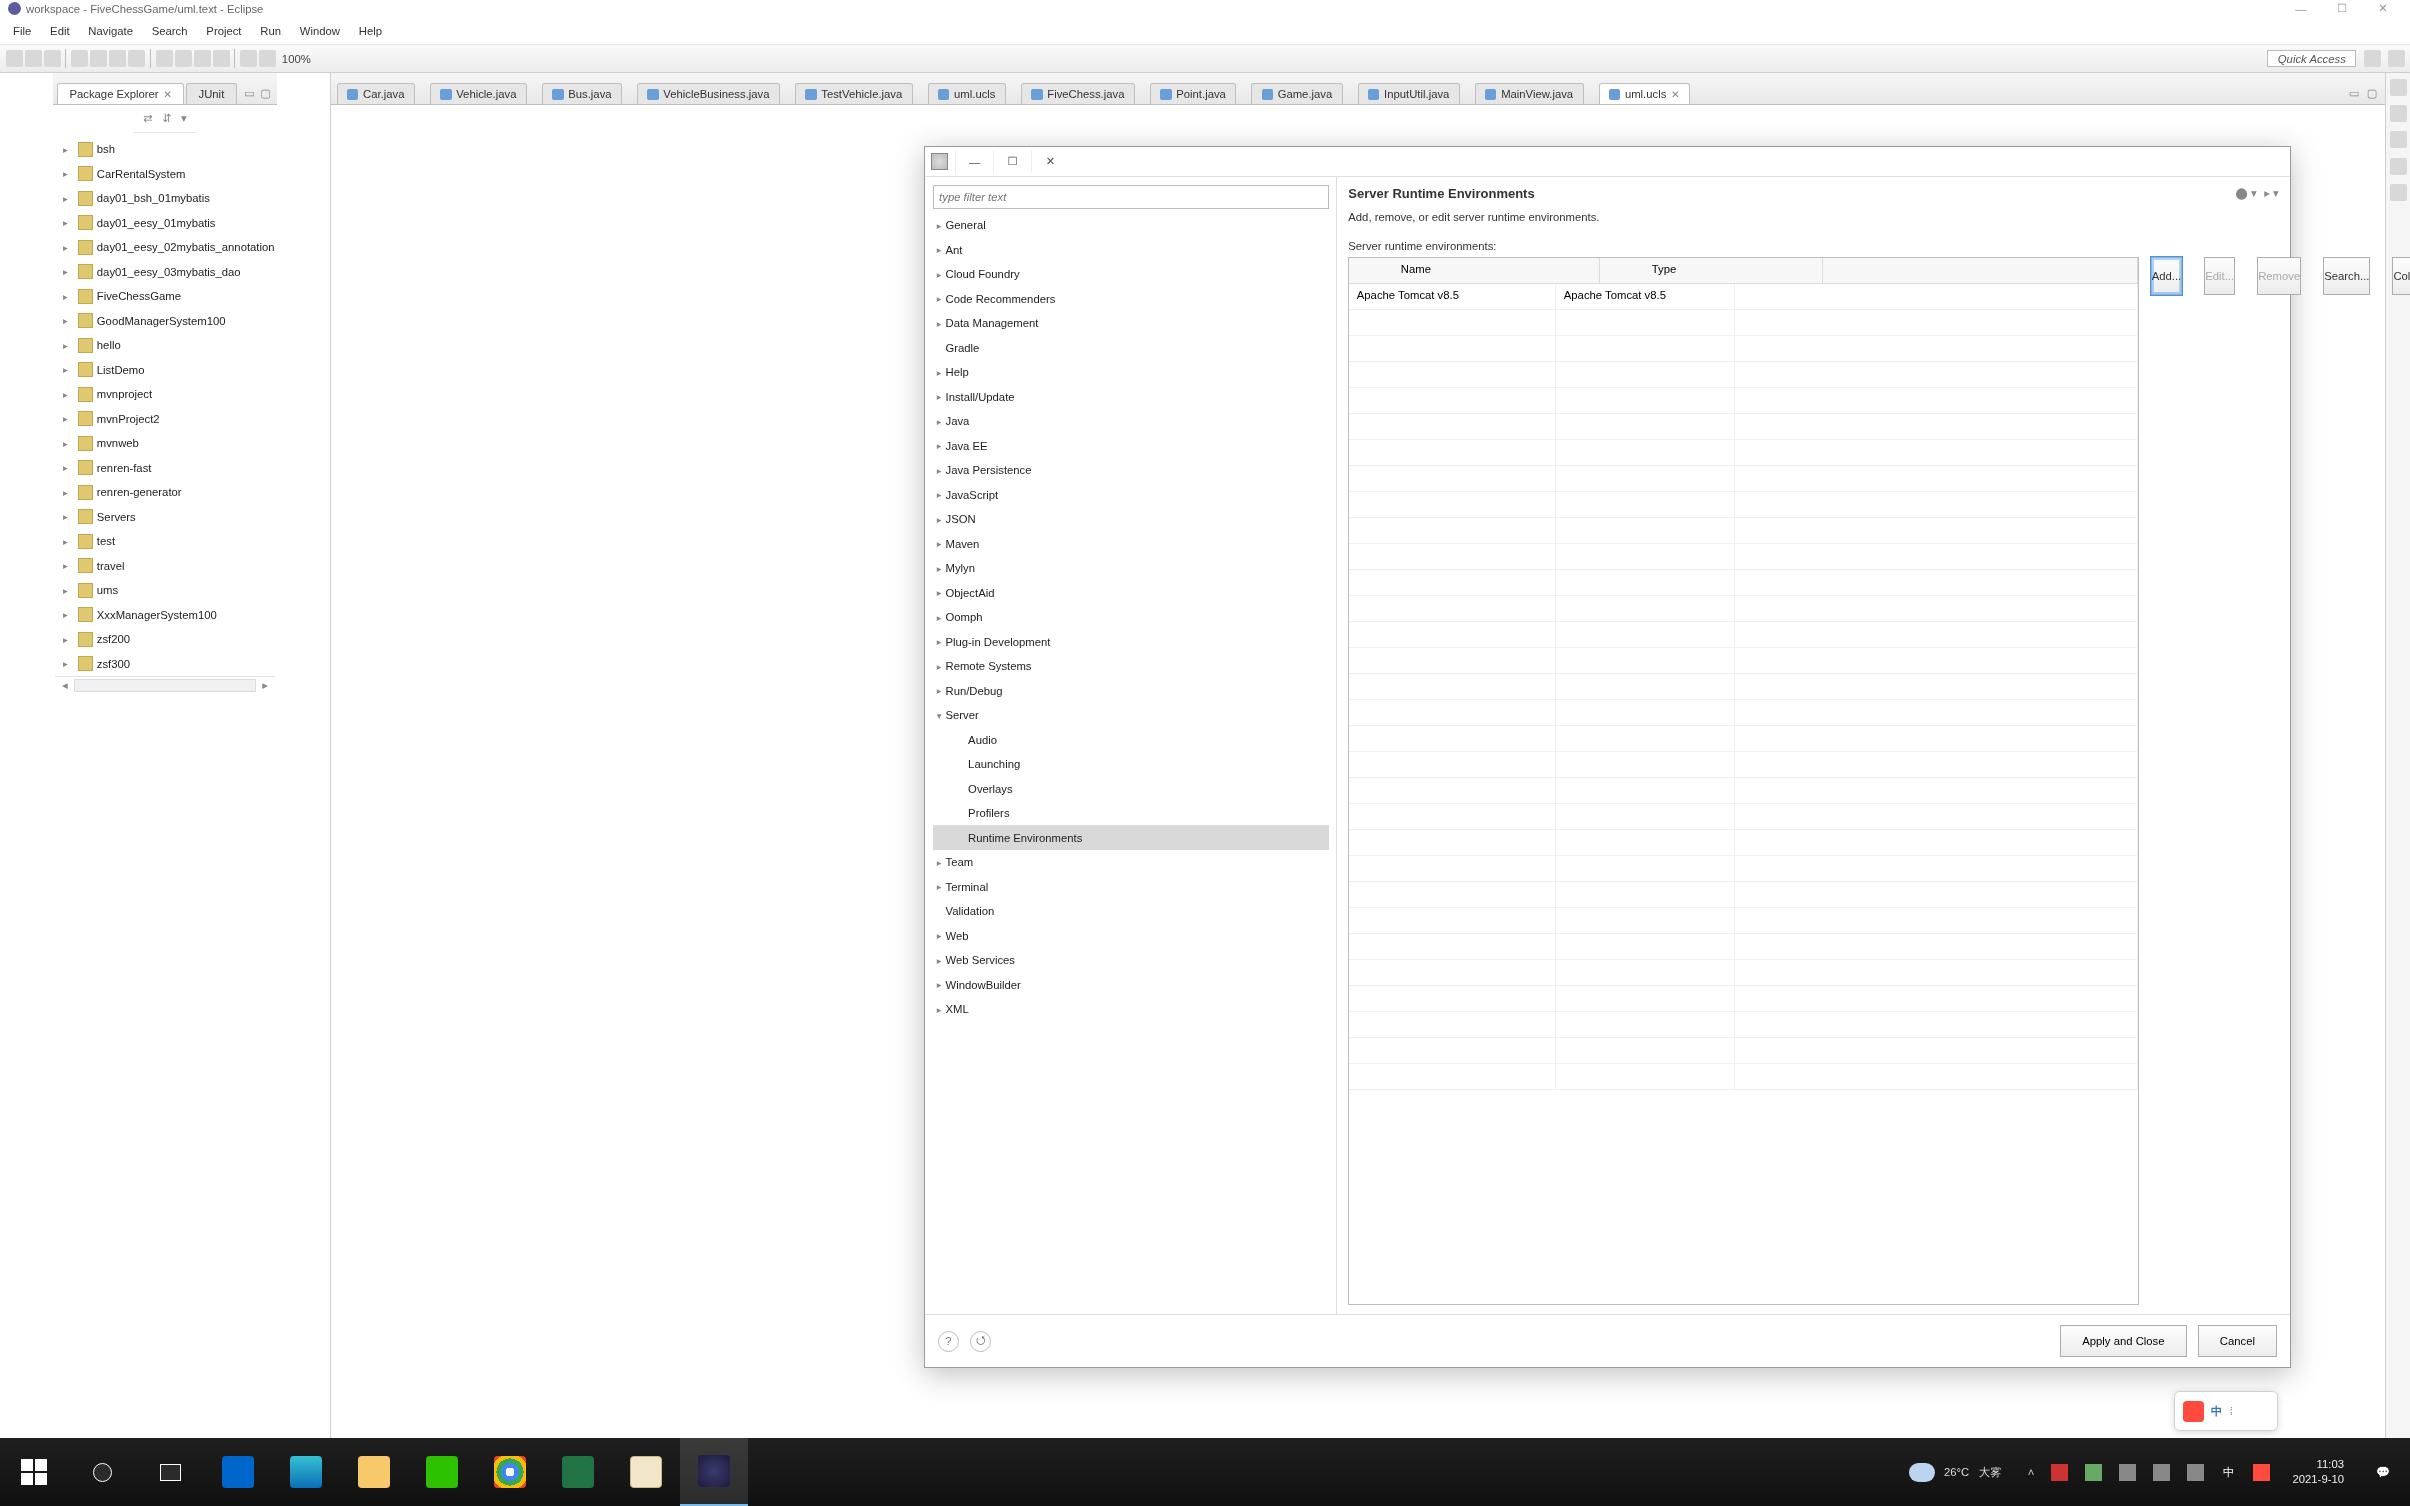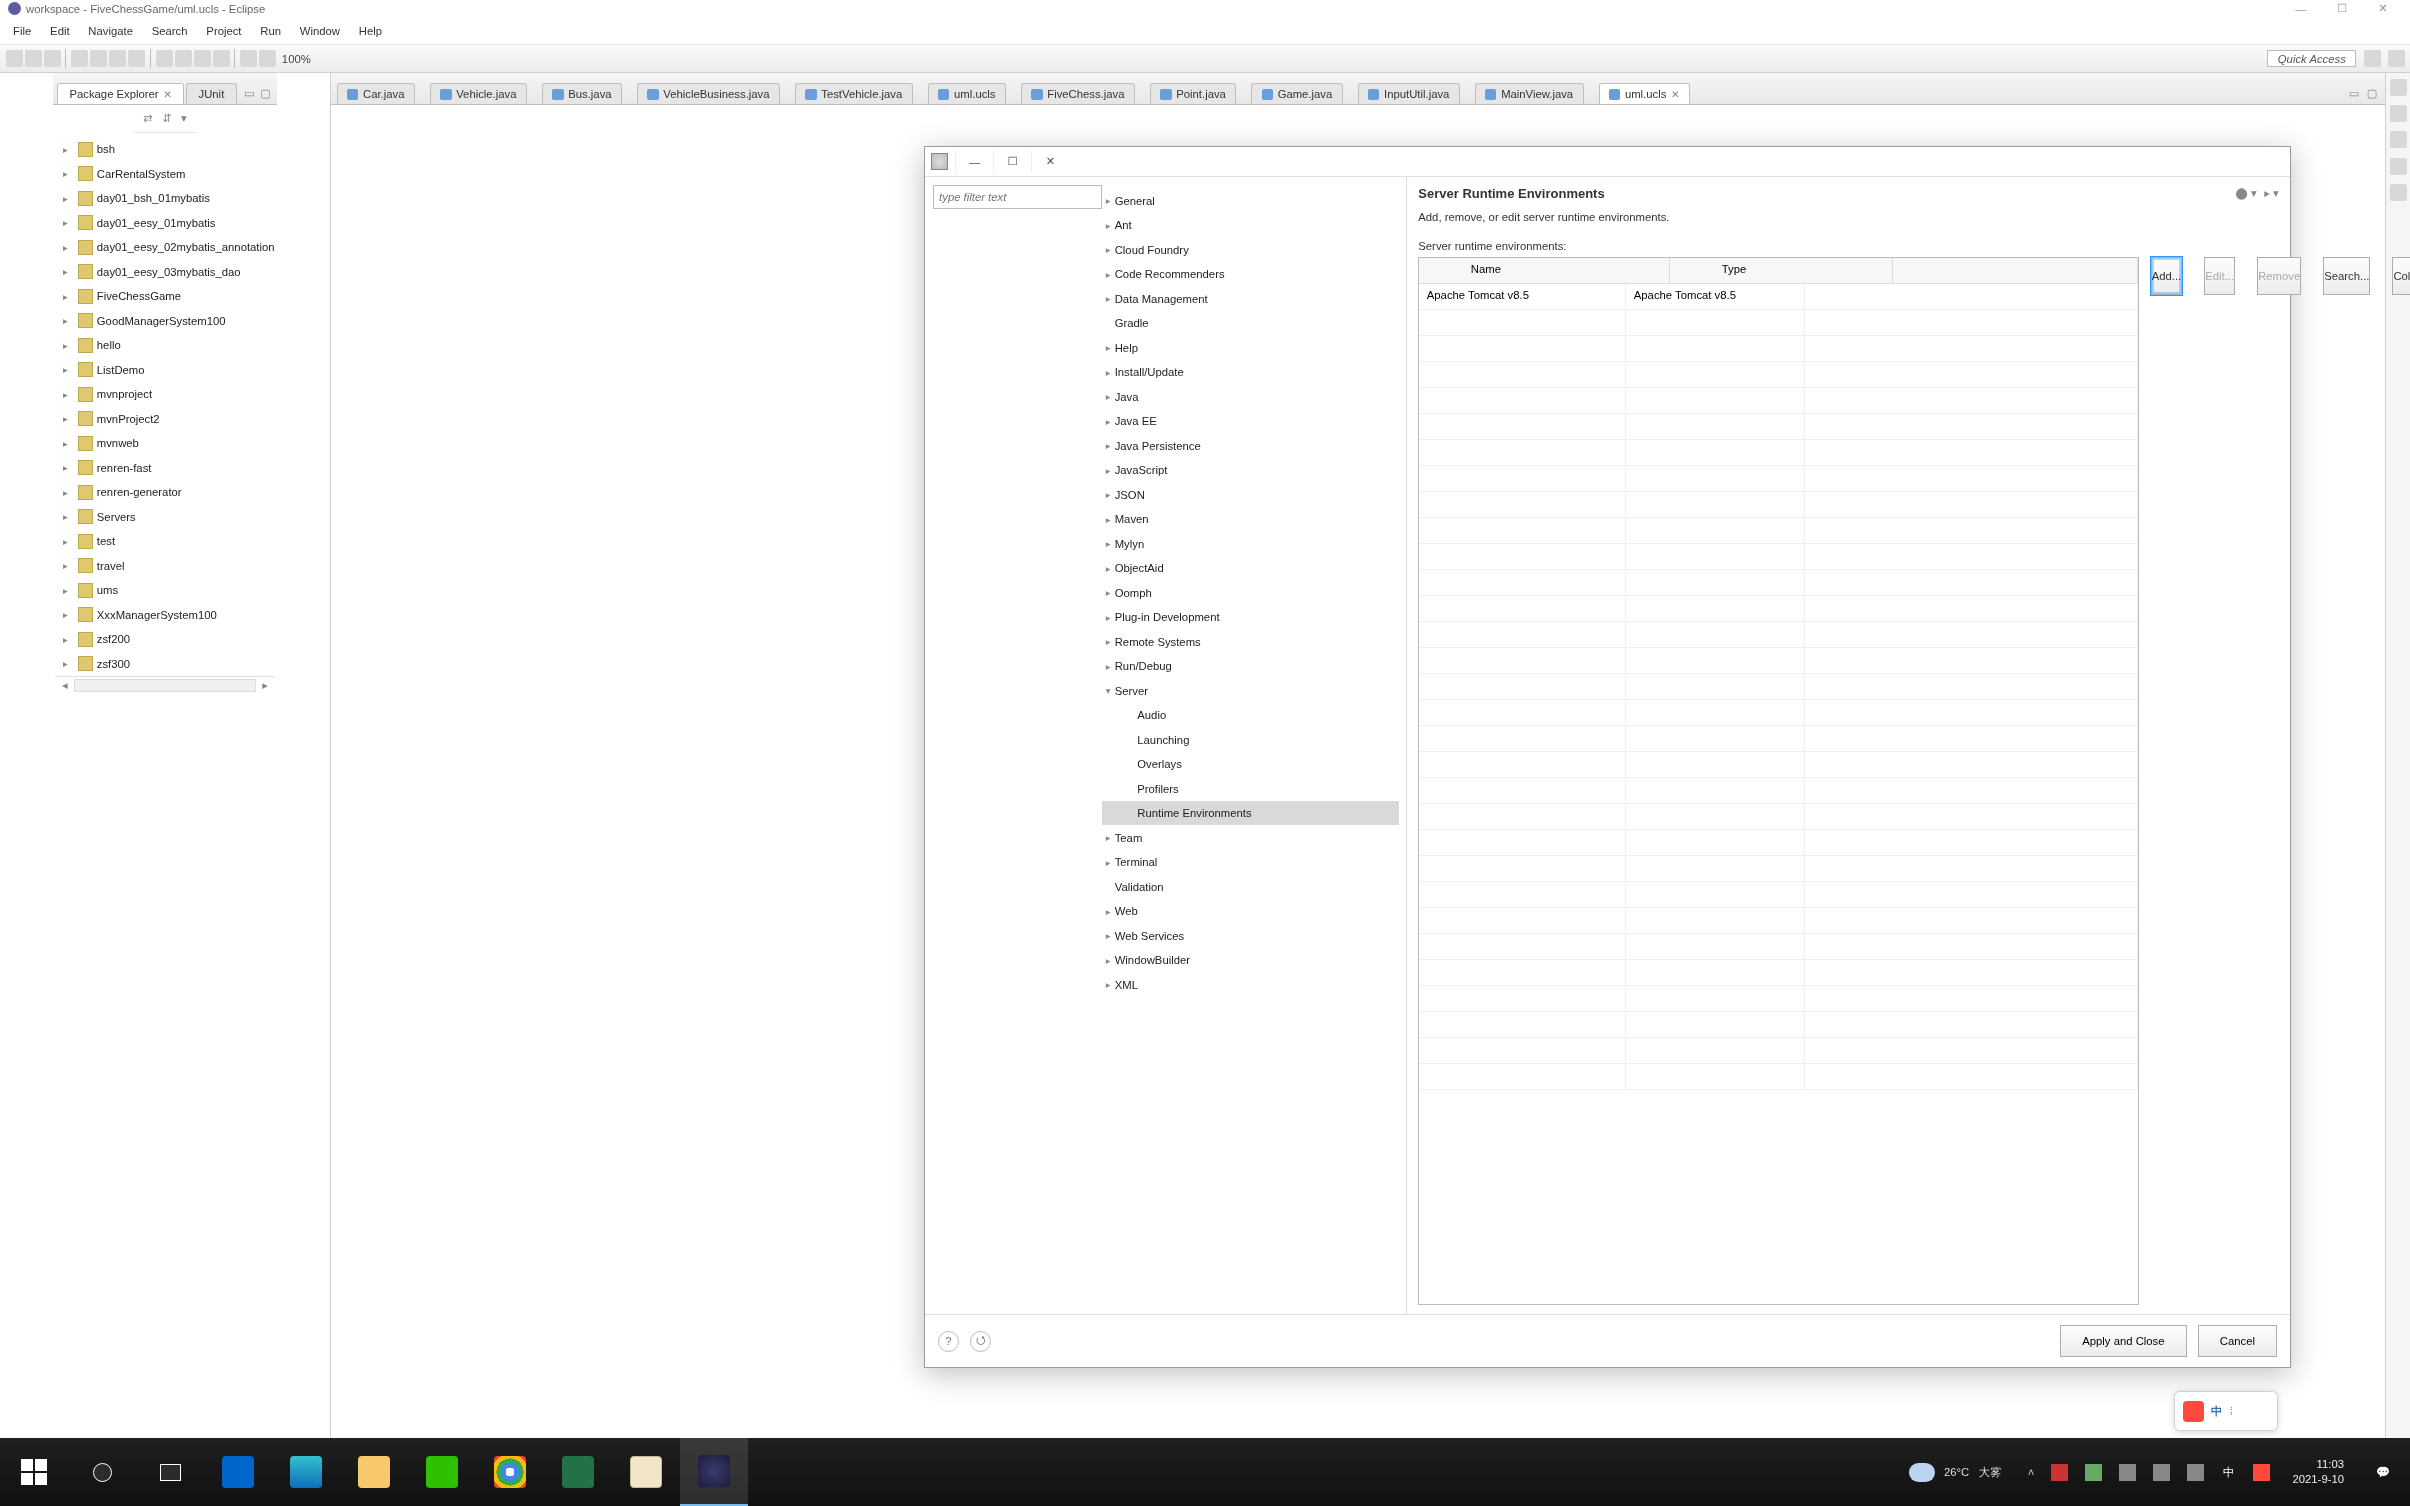--- a/index.html
+++ b/index.html
@@ -57,21 +57,21 @@
 .rstrip { width:26px; border-left:0.9px solid #cfcfcf; background:#f5f5f5; display:flex; flex-direction:column; align-items:center; padding-top:5.6px; gap:9.4px;}
 .rstrip .ric { width:17px; height:17px; background:#d8d8d8; border-radius:1.9px;}
 
 
 .overlay { position:absolute; left:593px; top:73px; width:1367px; height:1222px; background:#fff; border:0.9px solid #9a9a9a; box-shadow:0 5.6px 28px rgba(0,0,0,.25); display:flex; flex-direction:column;}
 .dlgtitle { height:30px; background:#fff; border-bottom:0.9px solid #e0e0e0; display:flex; align-items:center; padding:0 5.6px;}
 .dlgtitle .dico{ width:17px; height:17px; border:0.9px solid #888; margin-right:7.5px; background:radial-gradient(#ddd,#bbb);}
 .dlgtitle .dtxt{ flex:1; color:#333;}
 .dlgtitle .dbtn{ width:38px; height:22.6px; display:flex; align-items:center; justify-content:center; color:#555; border-left:0.9px solid #eee;}
 .dlgbody{ flex:1; display:flex; min-height:0;}
-.lpane{ width:482px; border-right:0.9px solid #dcdcdc; display:flex; flex-direction:row; padding:7.5px;}
+.lpane{ width:412px; border-right:0.9px solid #dcdcdc; display:flex; flex-direction:column; padding:7.5px;}
 .lpane .filter{ height:24.5px; border:0.9px solid #bcbcbc; color:#999; padding:2.8px 5.6px; font-style:italic; background:#fff;}
 .ptree{ flex:1; overflow:auto; padding-top:3.8px;}
 .ptree .pn{ display:flex; align-items:center; height:24.5px; color:#222;}
 .ptree .pn .ar{ width:13px; color:#888; font-size:9.4px; text-align:center;}
 .ptree .pn.sub{ padding-left:22.6px;}
 .ptree .pn.sel{ background:#d9d9d9;}
 .rpane{ flex:1; display:flex; flex-direction:column; padding:9.4px 11.3px;justify-content:center;}
 .rhdr{ display:flex; align-items:center;}
 .rhdr .rtitle{ font-weight:600; color:#333; font-size:13px;}
 .rhdr .rnav{ margin-left:auto; display:flex; gap:7.5px; color:#888;}
@@ -128,21 +128,21 @@
 .sogou{ position:fixed; right:132px; bottom:75px; width:104px; height:40px; background:#fff; border:0.9px solid #d0d0d0; border-radius:5.6px; display:flex; align-items:center; gap:7.5px; padding:0 7.5px; box-shadow:0 1.9px 7.5px rgba(0,0,0,.15);}
 .sogou .slogo{ width:21px; height:21px; background:#ff4a3d; border-radius:3.8px;}
 .sogou .stxt{ color:#3a73b8; font-weight:600;}
 .sogou .sm{ color:#888;}
 </style>
 </head>
 <body>
 
 <div class="titlebar">
   <div class="ico"></div>
-  <div class="title">workspace - FiveChessGame/uml.ucls - Eclipse</div>
+  <div class="title">workspace - FiveChessGame/uml.text - Eclipse</div>
   <div class="winbtn">—</div>
   <div class="winbtn">☐</div>
   <div class="winbtn">✕</div>
 </div>
 
 <div class="menubar" id="menubar">
     <span>File</span>
     <span>Edit</span>
     <span>Navigate</span>
     <span>Search</span>

